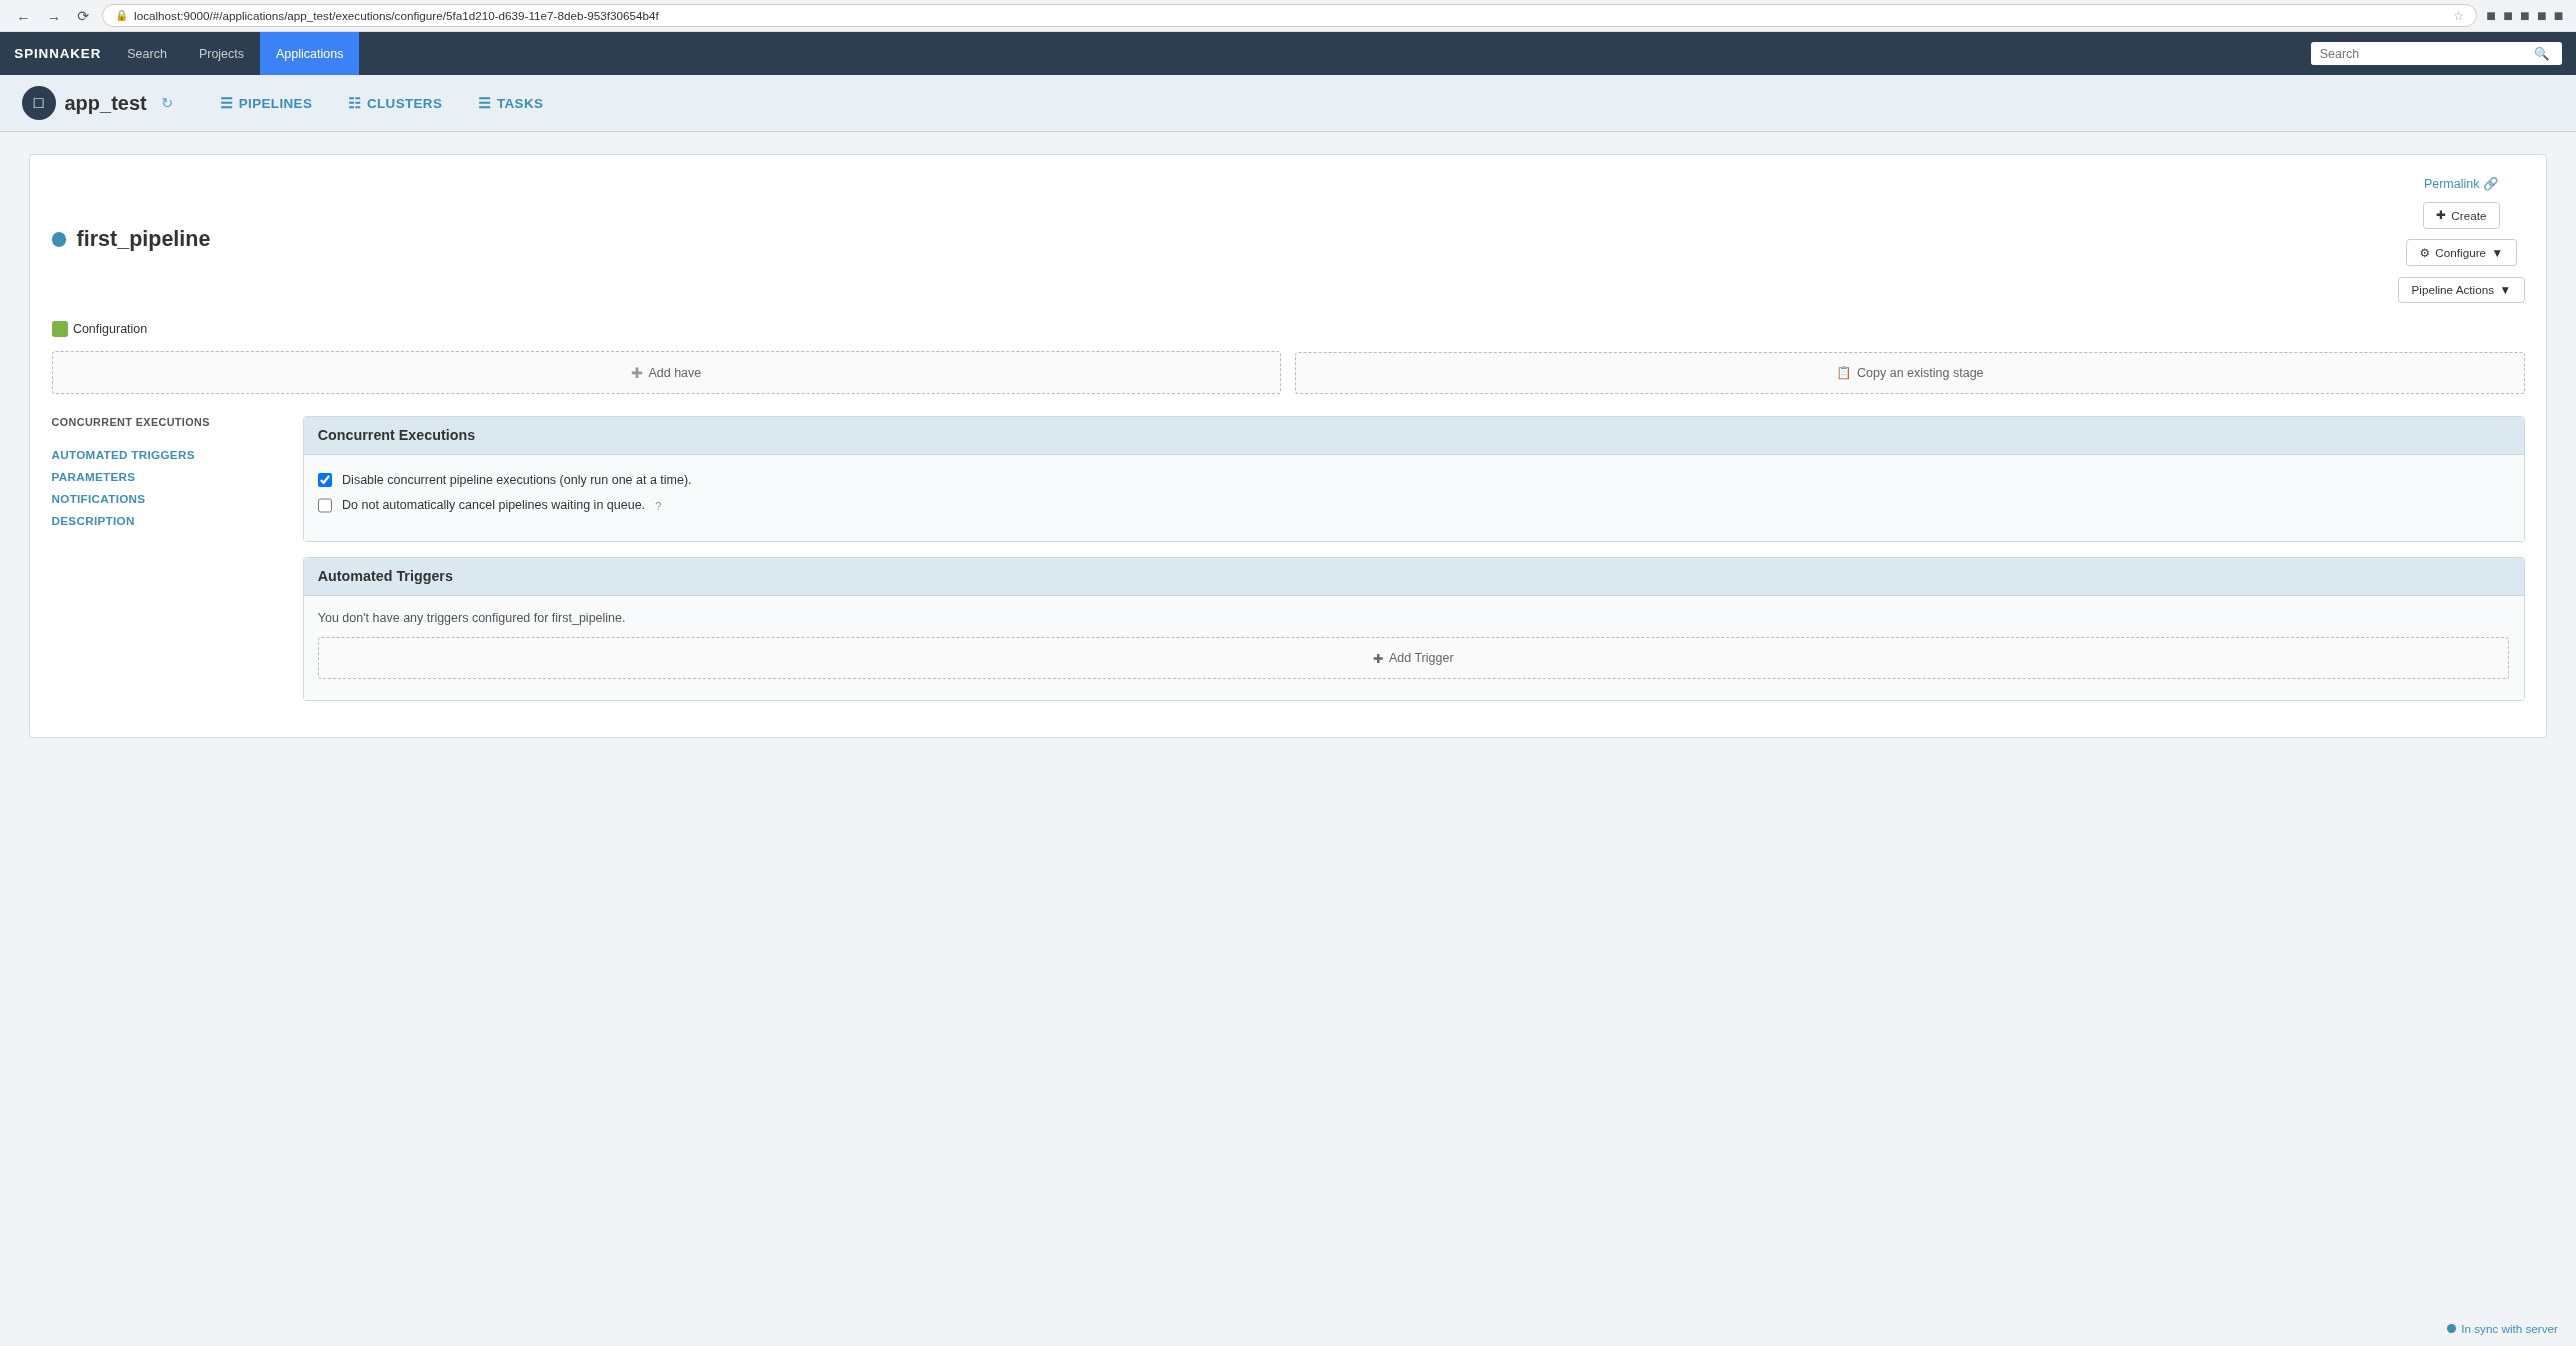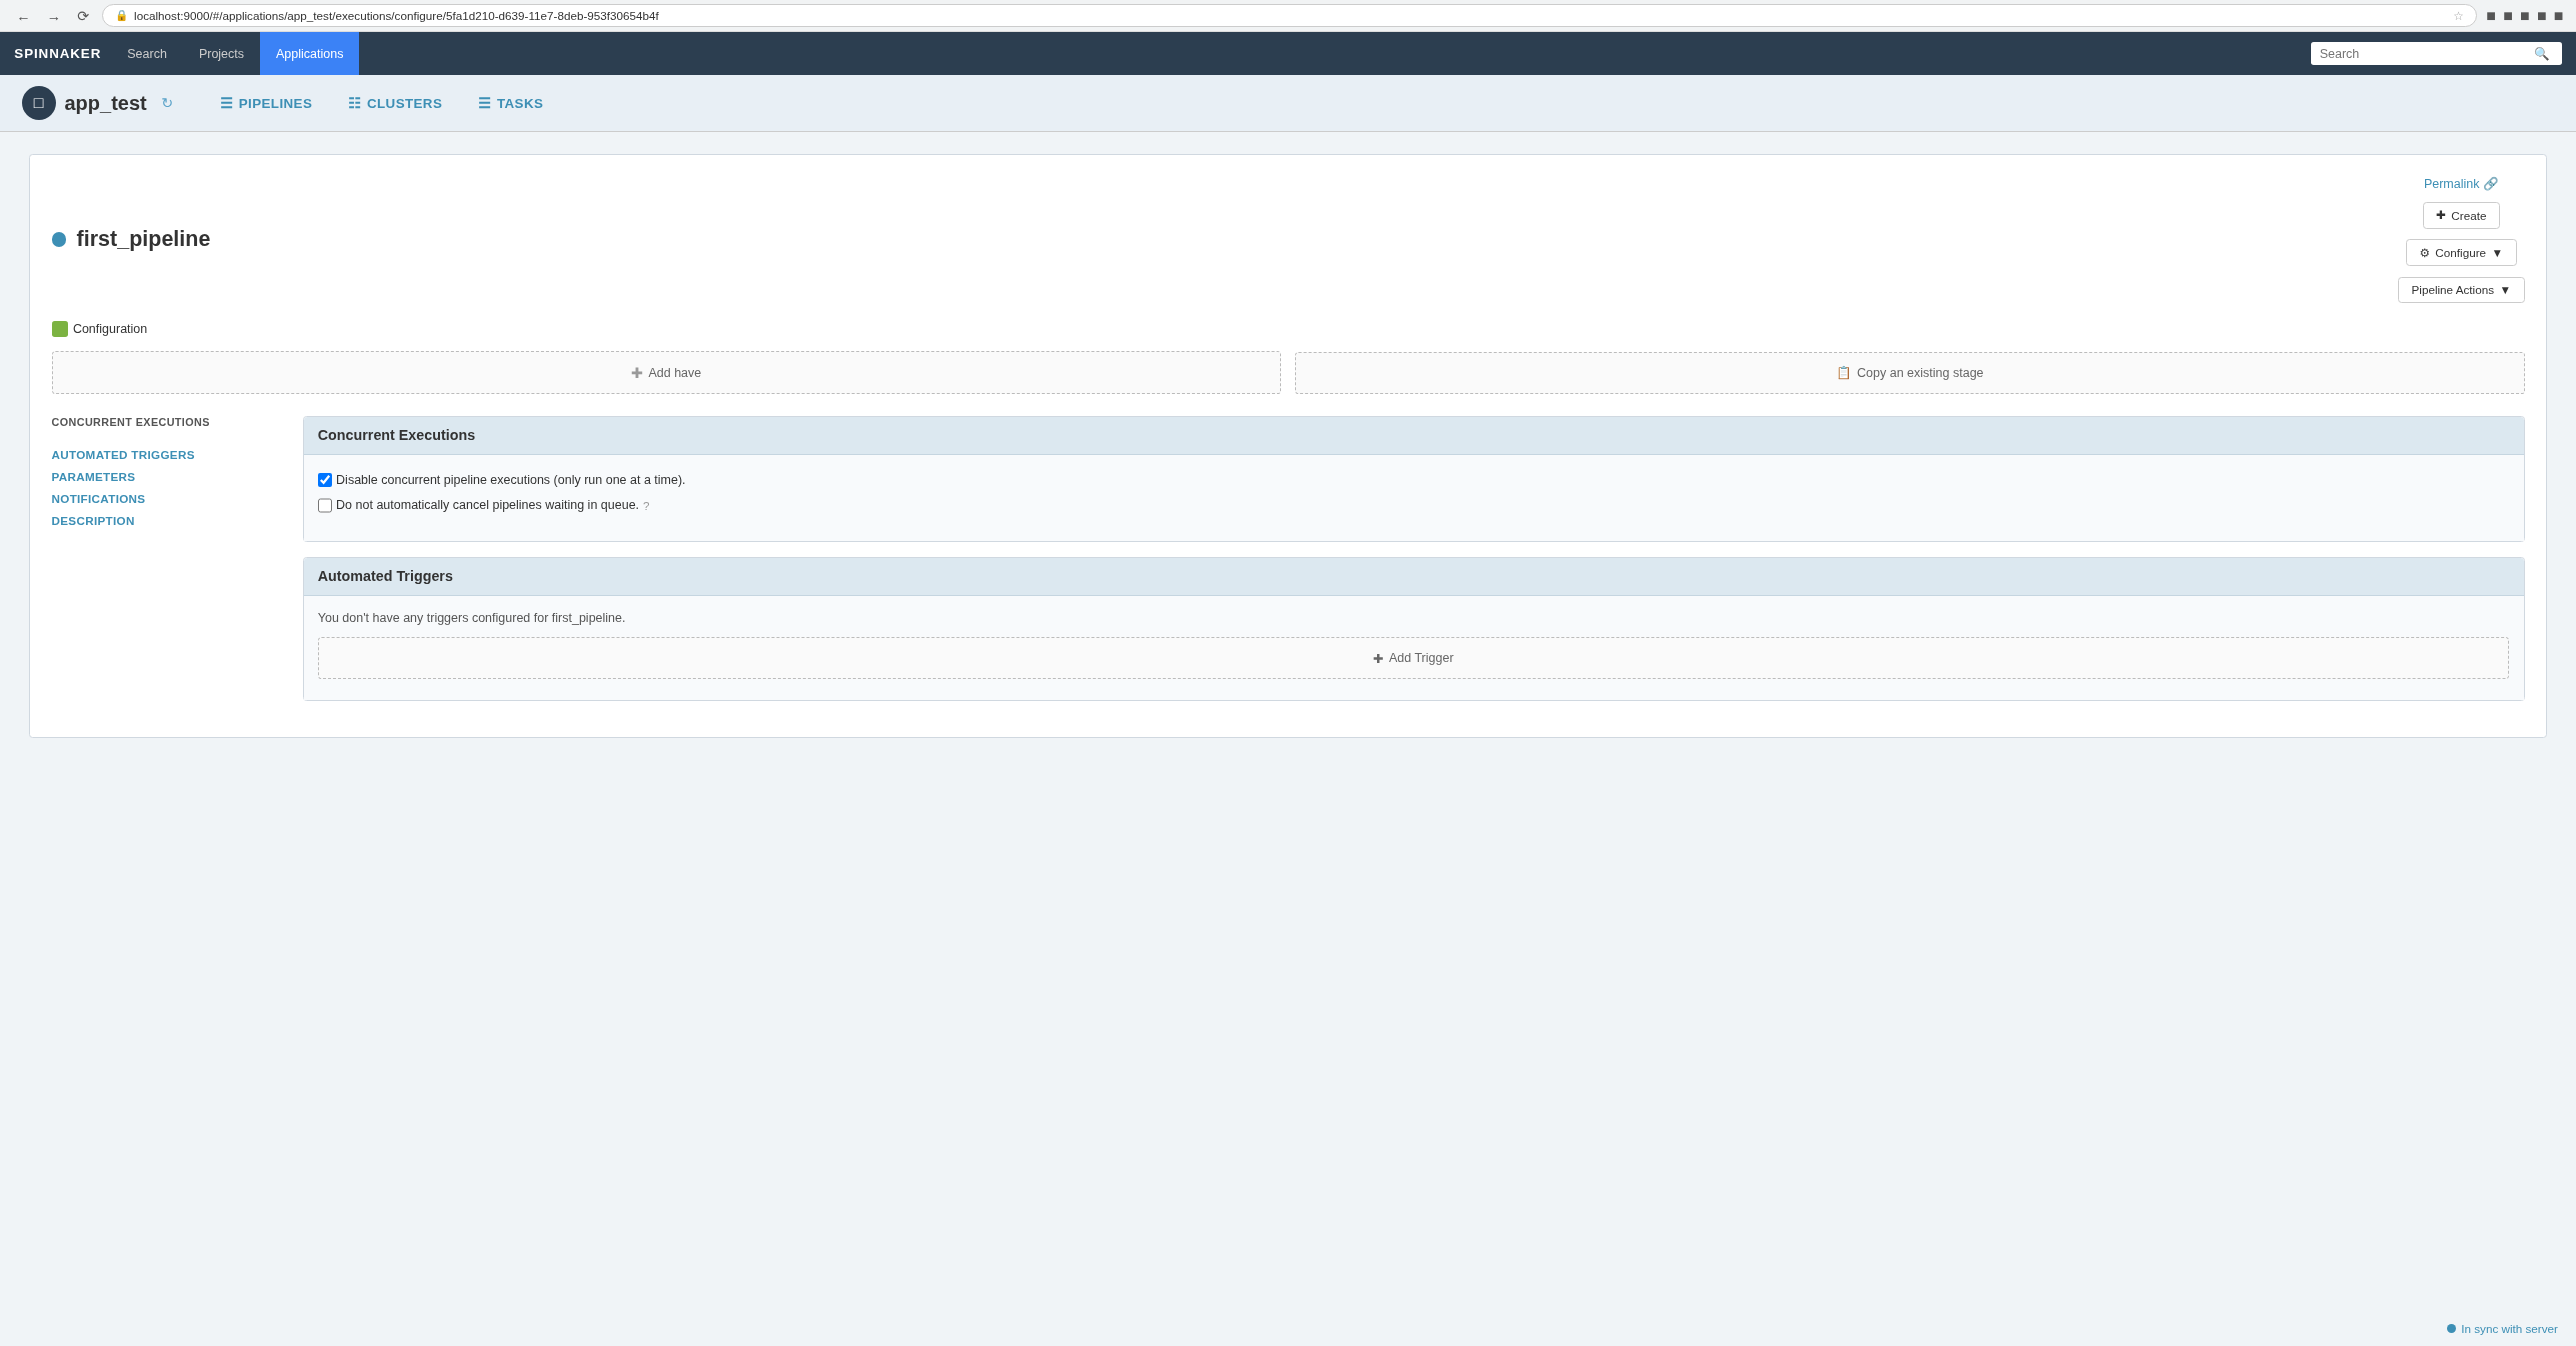--- a/index.html
+++ b/index.html
@@ -265,21 +265,21 @@
       border-radius: 3.6px 3.6px 0 0;
     }
     .section-box-body {
       padding: 18px 14.3px;
       background: #f8fafc;
     }
 
     .checkbox-row {
       display: flex;
       align-items: center;
-      gap: 4px;
+      gap: 10px;
       margin-bottom: 10.8px;
       font-size: 12.5px;
       color: #333;
     }
     .checkbox-row input[type="checkbox"] {
       width: 14.3px; height: 14.3px; cursor: pointer;
     }
     .checkbox-row label { cursor: pointer; }
     .checkbox-row .help-icon {
       color: #999; font-size: 11.7px; cursor: help;

